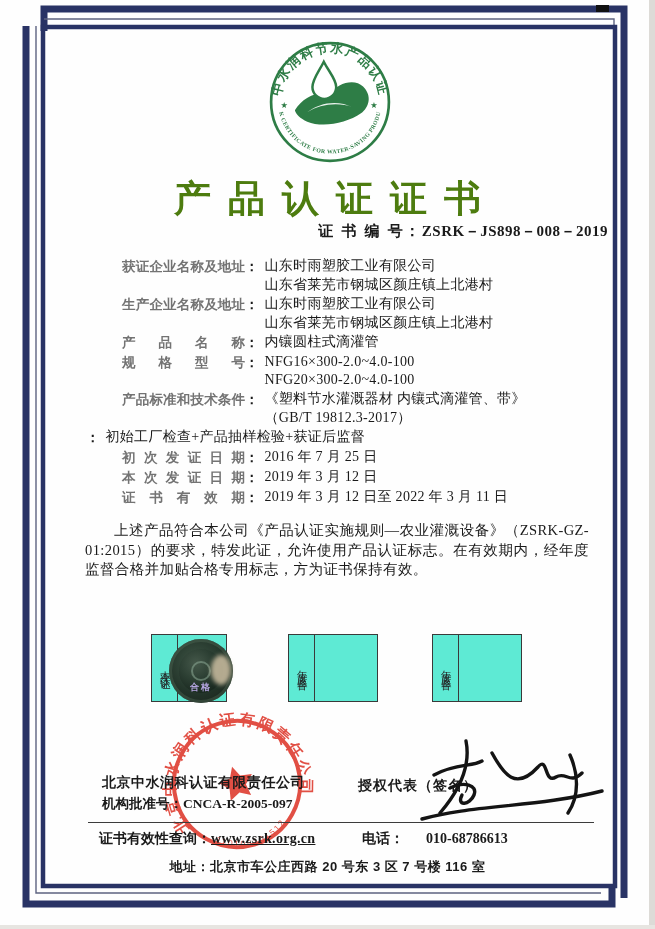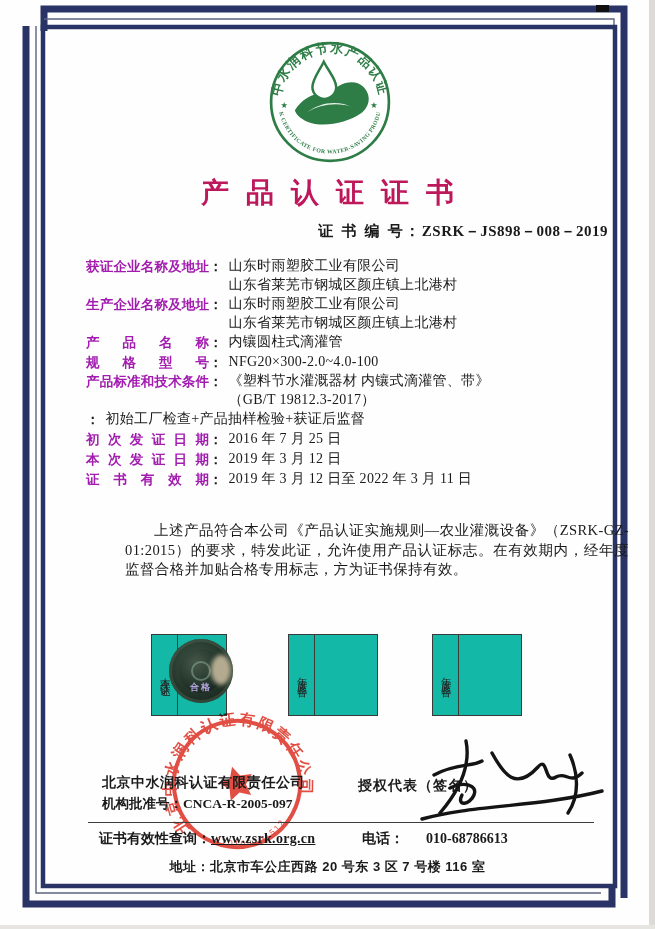--- a/index.html
+++ b/index.html
@@ -15,49 +15,48 @@
 
   svg.frame { position:absolute; left:0; top:0; }
 
   
   .logo { position:absolute; left:268px; top:40px; width:124px; height:124px; }
 
   
   .title {
     position:absolute; top:174px; left:0; width:100%; text-align:center;
     font-family:"Liberation Sans", sans-serif; font-weight:bold;
-    font-size:28px; letter-spacing:17px; padding-left:17px; color:#be185d;
+    font-size:37px; letter-spacing:17px; padding-left:17px; color:#4d7c0f;
   }
   .certno { position:absolute; top:222px; right:47px; font-size:15px; }
   .certno .lab { font-family:"Liberation Sans", sans-serif; font-weight:bold; letter-spacing:2px; }
   .certno .val { font-family:"Liberation Serif", serif; font-weight:bold; letter-spacing:0.5px; }
 
   
   .fields { position:absolute; left:86px; top:257px; width:505px; }
   .fld-row { display:flex; align-items:flex-start; line-height:18.9px; }
   .fld-label {
     flex:0 0 123px; display:inline-block; width:123px;
     font-family:"Liberation Sans", sans-serif; font-weight:bold; font-size:13.5px;
-    text-align:justify; text-align-last:justify; color:#a21caf; padding-top:1px;
+    text-align:justify; text-align-last:justify; color:#737373; padding-top:1px;margin-left:36px;
   }
   .fld-colon { font-family:"Liberation Sans", sans-serif; font-weight:bold; font-size:13.5px; padding-top:1px; }
   .fld-lines { padding-left:6px; }
   .fld-line { font-size:14px; letter-spacing:0.3px; white-space:nowrap; }
 
   
   .statement {
     position:absolute; left:85px; top:521px; width:504px;
     font-size:14.5px; line-height:19.5px; text-align:justify; text-indent:2em;
     letter-spacing:0.4px;
-    margin-left:40px;
   }
 
   
   .boxes { position:absolute; left:0; top:634px; width:100%; height:80px; }
-  .sbox { position:absolute; top:0; height:82px; background:#14b8a6; border:1.3px solid #3a3a3a; display:flex; }
+  .sbox { position:absolute; top:0; height:68px; background:#5eead4; border:1.3px solid #3a3a3a; display:flex; }
   .sbox .strip {
     width:26px; border-right:1.3px solid #3a3a3a; display:flex; align-items:center; justify-content:center;
   }
   .vlabel {
     writing-mode:vertical-rl; text-orientation:upright;
     font-size:10.5px; letter-spacing:3px; line-height:1; color:#222;
   }
   .sbox .cell { flex:1; position:relative; }
   .seal {
     position:absolute; left:-9px; top:4px; width:64px; height:64px; border-radius:50%;
@@ -164,20 +163,21 @@
       <span class="fld-colon">：</span>
       <div class="fld-lines">
           <div class="fld-line">内镶圆柱式滴灌管</div>
         </div>
     </div>
 
     <div class="fld-row">
       <span class="fld-label">规格型号</span>
       <span class="fld-colon">：</span>
       <div class="fld-lines">
+          <div class="fld-line">NFG16×300-2.0~4.0-100</div>
           <div class="fld-line">NFG20×300-2.0~4.0-100</div>
         </div>
     </div>
 
     <div class="fld-row">
       <span class="fld-label">产品标准和技术条件</span>
       <span class="fld-colon">：</span>
       <div class="fld-lines">
           <div class="fld-line">《塑料节水灌溉器材  内镶式滴灌管、带》</div>
           <div class="fld-line">（GB/T 19812.3-2017）</div>

